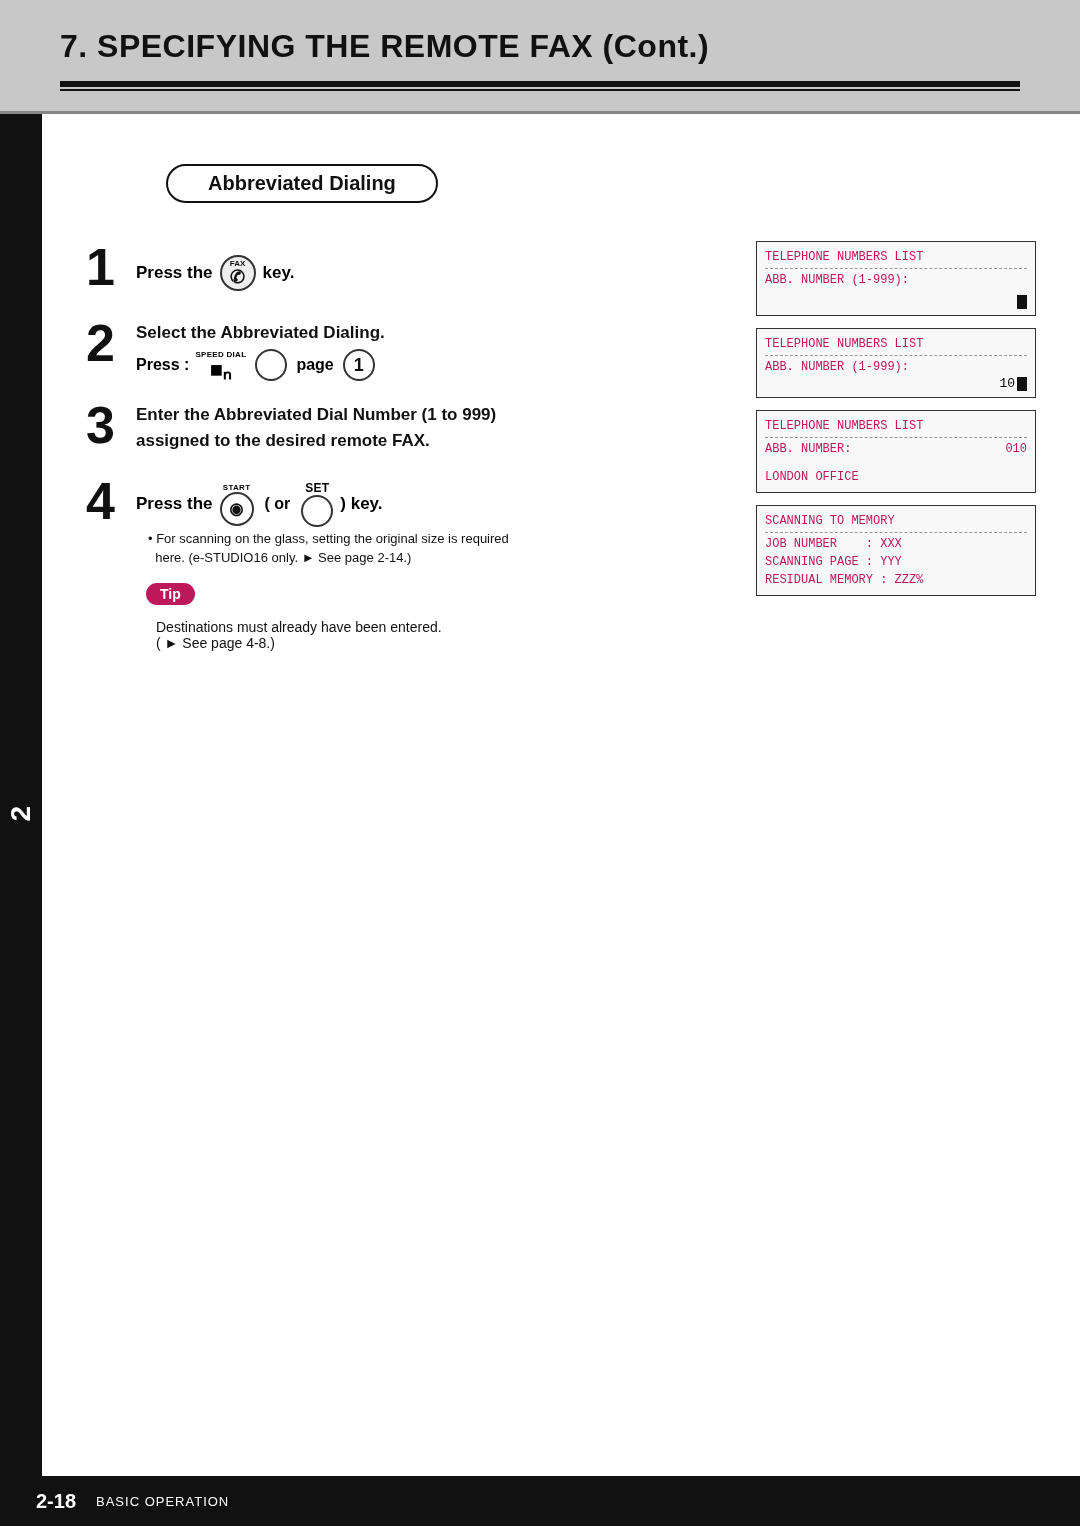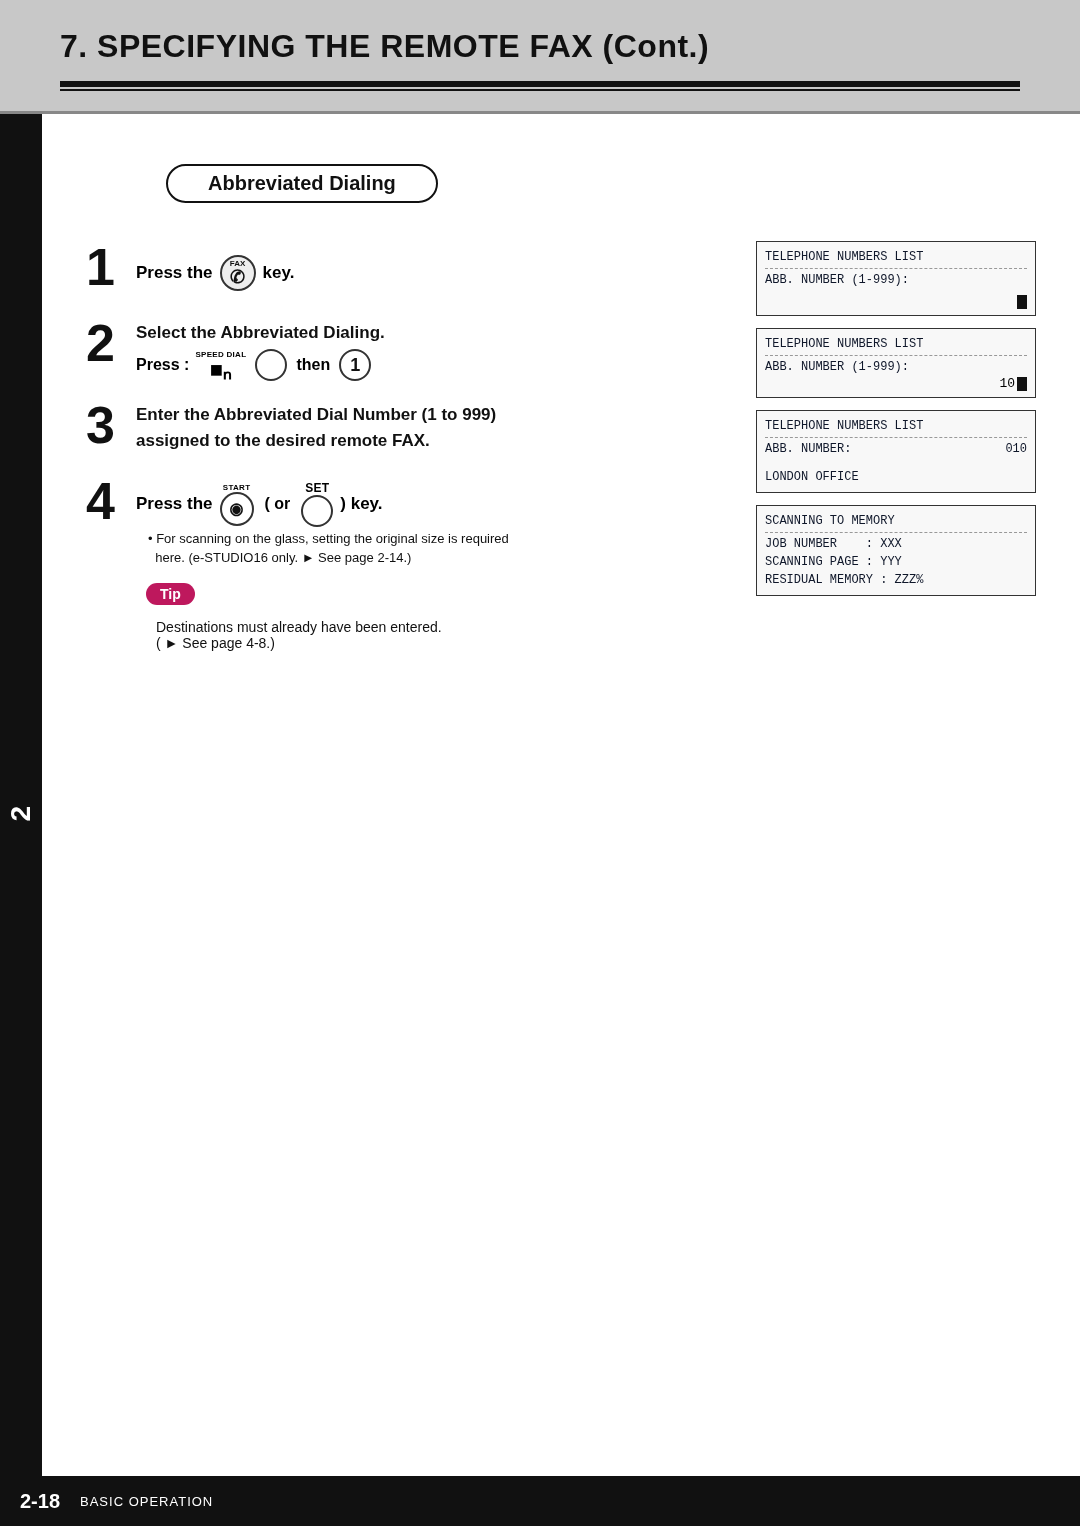--- a/index.html
+++ b/index.html
@@ -107,21 +107,21 @@
       border: 1.5px solid #333;
       background: #f8f8f8;
       font-family: 'Courier New', Courier, monospace;
       font-size: 12px;
       padding: 6px 8px;
       min-height: 70px;
       position: relative;
     }
     .screen-line {
       font-size: 12px;
-      color: #0f172a;
+      color: #be185d;
       white-space: pre;
       line-height: 1.5;
     }
     .screen-cursor {
       display: inline-block;
       width: 10px;
       height: 14px;
       background: #111;
       vertical-align: middle;
       margin-left: 2px;
@@ -186,21 +186,21 @@
     
     .page-footer {
       position: absolute;
       bottom: 0;
       left: 0;
       right: 0;
       height: 50px;
       background: #111;
       display: flex;
       align-items: center;
-      padding: 0 20px;
+      padding: 0 36px;
       gap: 20px;
     }
     .footer-page-num {
       color: #fff;
       font-size: 20px;
       font-weight: bold;
     }
     .footer-label {
       color: #fff;
       font-size: 13px;
@@ -295,21 +295,21 @@
               <div class="step-title">Select the Abbreviated Dialing.</div>
               <div style="display:flex; align-items:center; gap:6px; margin-top:6px;">
                 <span style="font-size:16px; font-weight:bold;">Press :</span>
 
                 <span style="display:inline-flex;flex-direction:column;align-items:center;font-size:8px;font-weight:bold;">
                   <span style="font-size:8px;font-weight:bold;letter-spacing:0.3px;">SPEED DIAL</span>
                   <span style="font-size:22px;line-height:1;">■ₙ</span>
                 </span>
 
                 <span class="icon-circle">&nbsp;</span>
-                <span style="font-size:16px;font-weight:bold;">then</span>
+                <span style="font-size:16px;font-weight:bold;">page</span>
 
                 <span class="icon-circle" style="font-size:18px;font-weight:bold;">1</span>
               </div>
             </div>
           </div>
 
           <div class="step-row">
             <div class="step-number-col">
               <span class="step-number">3</span>
             </div>

